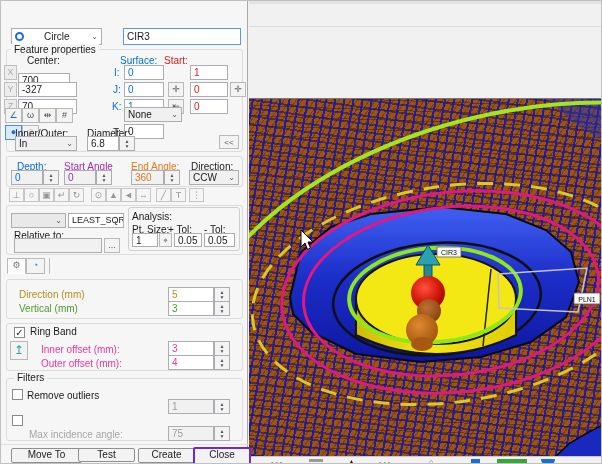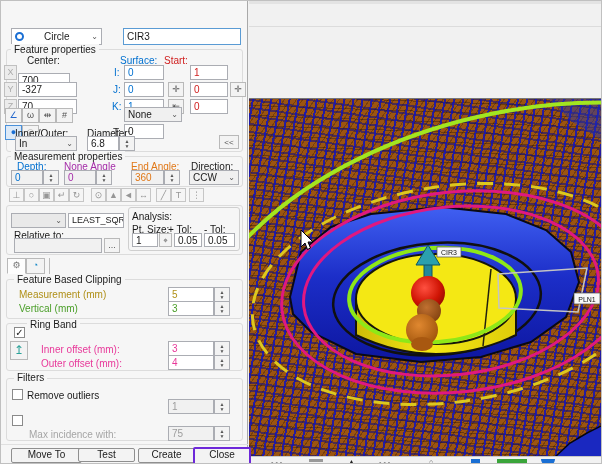--- a/index.html
+++ b/index.html
@@ -196,28 +196,27 @@
     </div>
     <span class="lbl" style="left:86px;top:127px">Diameter:</span>
     <div class="field" style="left:86px;top:135px;width:32px;height:15px">6.8</div>
     <div class="spin" style="left:118px;top:135px;height:15px">
         <span>▲</span>
         <span>▼</span>
       </div>
     <div class="sbtn" style="left:218px;top:134px;width:20px;height:14px;font-size:8px">&lt;&lt;</div>
 
     <div class="grp" style="left:5px;top:155px;width:237px;height:31px"></div>
-    <span class="legend" style="left:10px;top:150px">Measurement properties</span>
     <span class="lbl" style="left:16px;top:160px;color:#0070d0">Depth:</span>
     <div class="field dis" style="left:10px;top:169px;width:32px;height:15px;color:#0070d0">0</div>
     <div class="spin" style="left:42px;top:169px;height:15px">
         <span>▲</span>
         <span>▼</span>
       </div>
-    <span class="lbl" style="left:63px;top:160px;color:#a42ca8">None Angle</span>
+    <span class="lbl" style="left:63px;top:160px;color:#a42ca8">Start Angle</span>
     <div class="field dis" style="left:63px;top:169px;width:32px;height:15px;color:#a42ca8">0</div>
     <div class="spin" style="left:95px;top:169px;height:15px">
         <span>▲</span>
         <span>▼</span>
       </div>
     <span class="lbl" style="left:130px;top:160px;color:#e07818">End Angle:</span>
     <div class="field dis" style="left:130px;top:169px;width:33px;height:15px;color:#e07818">360</div>
     <div class="spin" style="left:163px;top:169px;height:15px">
         <span>▲</span>
         <span>▼</span>
@@ -261,37 +260,36 @@
     <div class="field" style="left:131px;top:232px;width:26px;height:14px">1</div>
     <div class="sbtn" style="left:158px;top:232px;width:13px;height:14px;font-size:8px">⌖</div>
     <div class="field" style="left:173px;top:232px;width:28px;height:14px">0.05</div>
     <div class="field" style="left:203px;top:232px;width:31px;height:14px">0.05</div>
 
     <div class="sbtn" style="left:6px;top:257px;width:19px;height:16px;background:#fdfdfd;border-bottom-color:#fdfdfd"><span style="color:#777">⚙</span></div>
     <div class="sbtn" style="left:25px;top:257px;width:19px;height:16px"><span style="color:#1a8ac8">◔</span></div>
     <div class="abs" style="left:48px;top:257px;width:1px;height:16px;background:#bbb"></div>
 
     <div class="grp" style="left:5px;top:278px;width:237px;height:40px"></div>
-    <span class="legend" style="left:13px;top:273px">Feature Based Clipping</span>
-    <span class="lbl" style="left:18px;top:288px;color:#b09018">Measurement (mm)</span>
+    <span class="lbl" style="left:18px;top:288px;color:#b09018">Direction (mm)</span>
     <div class="field" style="left:167px;top:286px;width:46px;height:15px;color:#b09018">5</div>
     <div class="spin" style="left:213px;top:286px;height:15px">
         <span>▲</span>
         <span>▼</span>
       </div>
     <span class="lbl" style="left:18px;top:302px;color:#4a9e28">Vertical (mm)</span>
     <div class="field" style="left:167px;top:300px;width:46px;height:15px;color:#4a9e28">3</div>
     <div class="spin" style="left:213px;top:300px;height:15px">
         <span>▲</span>
         <span>▼</span>
       </div>
 
     <div class="grp" style="left:5px;top:322px;width:237px;height:48px"></div>
     <span class="cb" style="left:13px;top:326px">✓</span>
-    <span class="legend" style="left:26px;top:318px">Ring Band</span>
+    <span class="legend" style="left:26px;top:325px">Ring Band</span>
     <div class="sbtn" style="left:9px;top:340px;width:18px;height:19px;font-size:12px;line-height:17px;color:#2aa198">↥</div>
     <span class="lbl" style="left:40px;top:343px;color:#e8399a">Inner offset (mm):</span>
     <div class="field" style="left:167px;top:340px;width:46px;height:15px;color:#e8399a">3</div>
     <div class="spin" style="left:213px;top:340px;height:15px">
         <span>▲</span>
         <span>▼</span>
       </div>
     <span class="lbl" style="left:40px;top:357px;color:#e8399a">Outer offset (mm):</span>
     <div class="field" style="left:167px;top:354px;width:46px;height:15px;color:#e8399a">4</div>
     <div class="spin" style="left:213px;top:354px;height:15px">
@@ -302,21 +300,21 @@
     <div class="grp" style="left:5px;top:377px;width:237px;height:63px"></div>
     <span class="legend" style="left:13px;top:371px">Filters</span>
     <span class="cb" style="left:11px;top:388px"></span>
     <span class="lbl" style="left:26px;top:389px">Remove outliers</span>
     <div class="field dis" style="left:167px;top:398px;width:46px;height:15px">1</div>
     <div class="spin" style="left:213px;top:398px;height:15px">
         <span>▲</span>
         <span>▼</span>
       </div>
     <span class="cb" style="left:11px;top:414px"></span>
-    <span class="lbl" style="left:28px;top:428px;color:#a5a5a5">Max incidence with:</span>
+    <span class="lbl" style="left:28px;top:428px;color:#a5a5a5">Max incidence angle:</span>
     <div class="field dis" style="left:167px;top:425px;width:46px;height:15px">75</div>
     <div class="spin" style="left:213px;top:425px;height:15px">
         <span>▲</span>
         <span>▼</span>
       </div>
 
     <div class="abs" style="left:0;top:443px;width:247px;height:1px;background:#e0e0e0"></div>
     <div class="pbtn" style="left:10px;top:447px;width:71px;height:15px">Move To</div>
     <div class="pbtn" style="left:77px;top:447px;width:57px;height:14px">Test</div>
     <div class="pbtn" style="left:137px;top:447px;width:57px;height:15px">Create</div>

